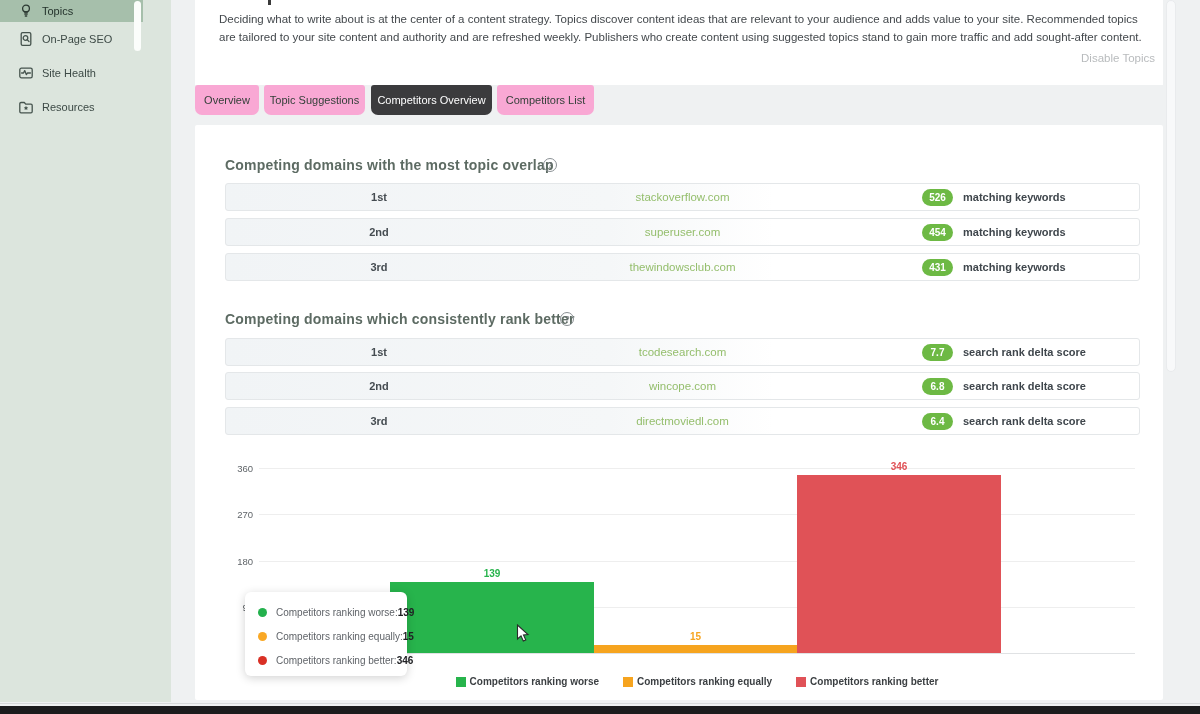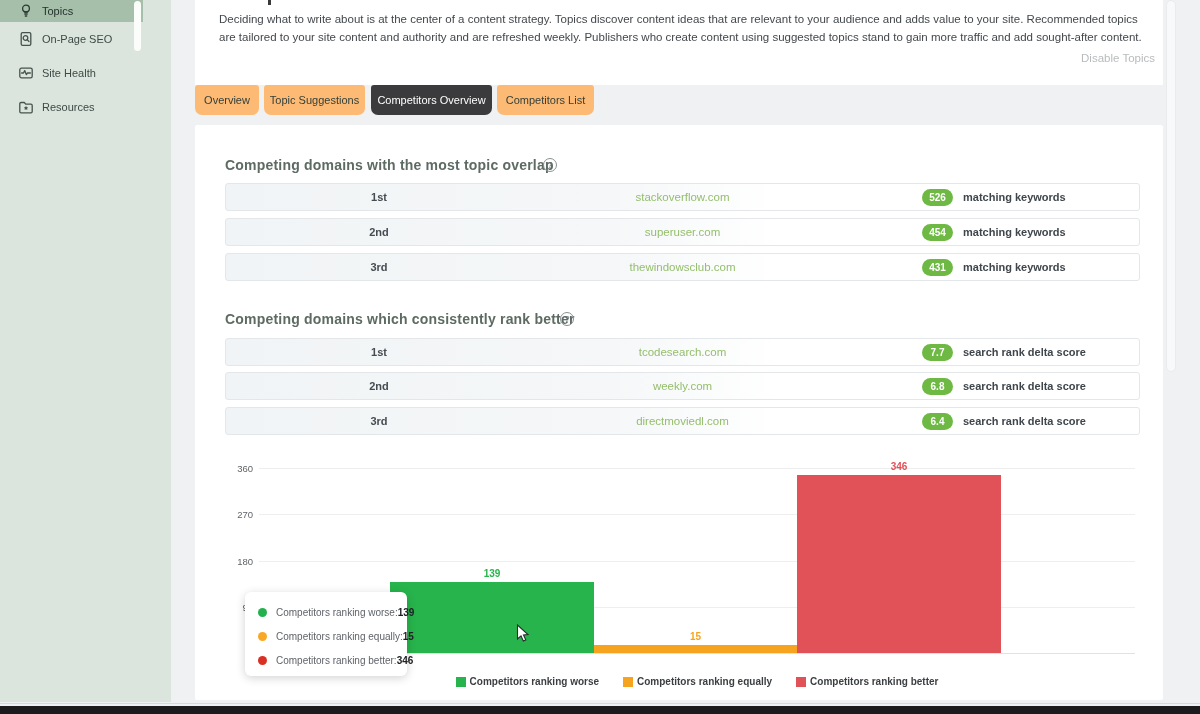--- a/index.html
+++ b/index.html
@@ -16,21 +16,21 @@
   .side-item.active .lbl { color:#24332c; }
   #side-scroll-thumb { position:absolute; left:134px; top:1px; width:7px; height:50px; background:#fbfdfb; border-radius:4px; }
 
   
   #desc-card { position:absolute; left:195px; top:0; width:968px; height:85px; background:#ffffff; }
   #desc-text { position:absolute; left:24px; top:11px; width:925px; font-size:11.5px; line-height:17.5px; color:#43484c; }
   #cutoff-mark { position:absolute; left:73px; top:0; width:3px; height:5px; background:#3a3a3a; }
   #disable-link { position:absolute; right:8px; top:52px; font-size:11.5px; color:#b8bbbd; cursor:pointer; }
 
   
-  .tab { position:absolute; top:85px; height:30px; background:#fdba74; border-radius:3px 3px 7px 7px;
+  .tab { position:absolute; top:85px; height:30px; background:#f9a8d4; border-radius:3px 3px 7px 7px;
          display:flex; align-items:center; justify-content:center; font-size:11px; color:#333f39; cursor:pointer; }
   .tab.active { background:#3b3b3d; color:#ffffff; }
 
   
   #main-card { position:absolute; left:195px; top:125px; width:968px; height:575px; background:#ffffff; border-radius:2px; }
 
   .section-title { position:absolute; font-size:14px; font-weight:bold; letter-spacing:.2px; color:#5d6b63; }
   .help-icon { position:absolute; width:14px; height:14px; border:1.2px solid #8a9094; border-radius:50%;
                font-size:9px; color:#6b7075; display:flex; align-items:center; justify-content:center; cursor:pointer; }
 
@@ -150,21 +150,21 @@
   <div class="help-icon" style="left:560px;top:312px;">?</div>
 
   <div class="rank-row" style="top:338px;">
     <span class="rank-cell">1st</span>
     <span class="domain-cell">tcodesearch.com</span>
     <span class="badge-pill">7.7</span>
     <span class="metric-lbl">search rank delta score</span>
   </div>
   <div class="rank-row" style="top:372px;">
     <span class="rank-cell">2nd</span>
-    <span class="domain-cell">weekly.com</span>
+    <span class="domain-cell">wincope.com</span>
     <span class="badge-pill">6.8</span>
     <span class="metric-lbl">search rank delta score</span>
   </div>
   <div class="rank-row" style="top:407px;">
     <span class="rank-cell">3rd</span>
     <span class="domain-cell">directmoviedl.com</span>
     <span class="badge-pill">6.4</span>
     <span class="metric-lbl">search rank delta score</span>
   </div>
 

